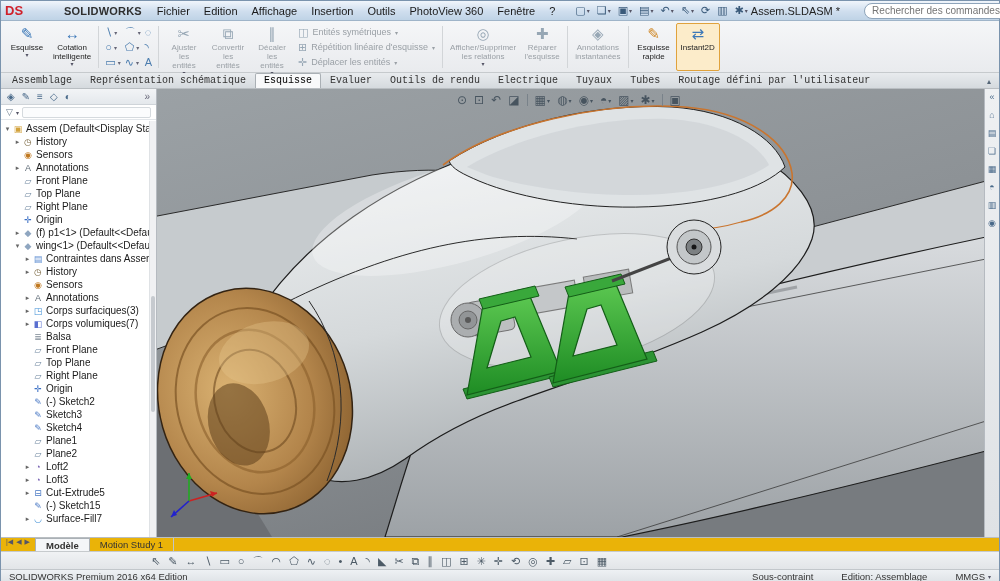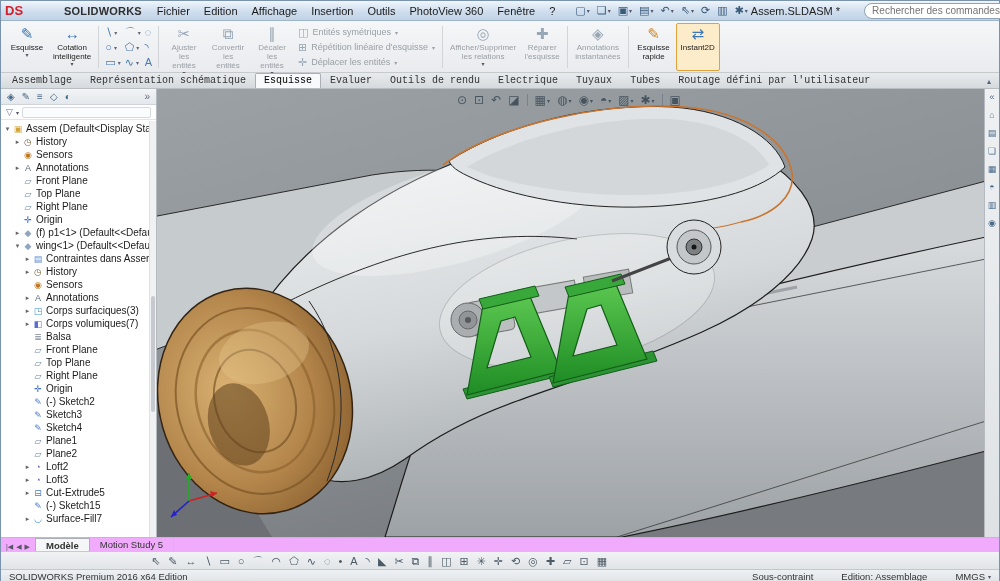--- a/index.html
+++ b/index.html
@@ -72,22 +72,22 @@
   .viewport svg{display:block;}
   .hud{position:absolute;left:300px;top:4px;display:flex;align-items:center;gap:7px;color:#47545f;}
   .hud-item{display:flex;align-items:center;gap:1px;font-size:12px;}
   .hud-item .qcaret{font-size:6px;color:#47545f;}
   .hud-sep{width:1px;height:12px;background:#79828a;}
 
   .taskpane{position:absolute;right:0;top:0;width:15px;height:448px;display:flex;flex-direction:column;align-items:center;
     gap:8px;padding-top:3px;font-size:9px;color:#4a6a8a;background:linear-gradient(#eef0f2,#dfe2e5);border-left:1px solid #b5bac0;}
 
   
-  .modeltabs{position:absolute;left:0;top:536px;right:0;height:14px;display:flex;align-items:flex-end;
-    background:#f0abfc;border-top:1px solid #b9bec2;font-size:9px;}
+  .modeltabs{position:absolute;left:0;top:536px;right:0;height:14px;display:flex;align-items:flex-start;
+    background:#eab308;border-top:1px solid #b9bec2;font-size:9px;}
   .mt-nav{display:flex;gap:3px;padding:0 5px;font-size:7px;color:#556;}
   .mtab{padding:0 10px;height:13px;display:flex;align-items:center;border-right:1px solid #c0c5c9;font-size:9.5px;color:#333;}
   .mtab.active{background:#f4f6f8;font-weight:bold;border:1px solid #aab0b5;border-bottom:none;}
 
   .bottombar{position:absolute;left:0;top:550px;right:0;height:18px;display:flex;align-items:center;gap:8px;
     padding-left:150px;background:linear-gradient(#f0f2f4,#e2e5e8);border-top:1px solid #c6cacd;color:#4c5a66;}
   .bb-item{font-size:11px;line-height:18px;}
 
   .statusbar{position:absolute;left:0;top:568px;right:0;height:13px;display:flex;align-items:center;gap:18px;
     background:linear-gradient(#eef1f4,#dfe3e7);border-top:1px solid #c2c7cb;font-size:9.5px;color:#333;padding:0 8px;}
@@ -622,21 +622,21 @@
   </div>
 
   <div class="modeltabs">
     <div class="mt-nav" id="mtnav">
         <span>|◀</span>
         <span>◀</span>
         <span>▶</span>
       </div>
     <div style="display:flex" id="mtabs">
         <div class="mtab active">Modèle</div>
-        <div class="mtab">Motion Study 5</div>
+        <div class="mtab">Motion Study 1</div>
       </div>
   </div>
 
   <div class="bottombar" id="bottombar">
       <span class="bb-item">⇖</span>
       <span class="bb-item">✎</span>
       <span class="bb-item">↔</span>
       <span class="bb-item">∖</span>
       <span class="bb-item">▭</span>
       <span class="bb-item">○</span>

